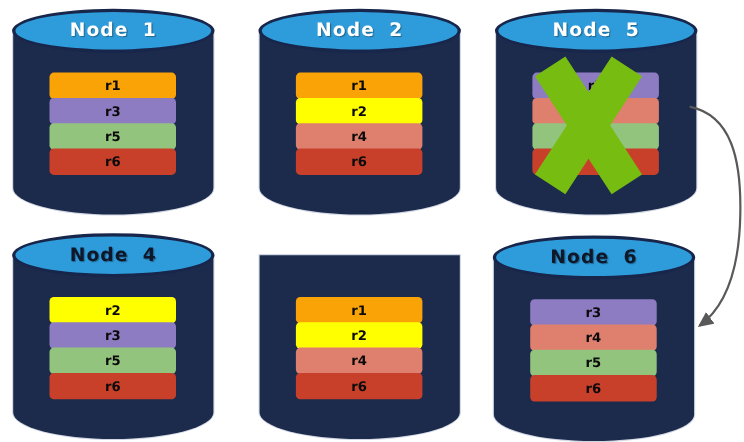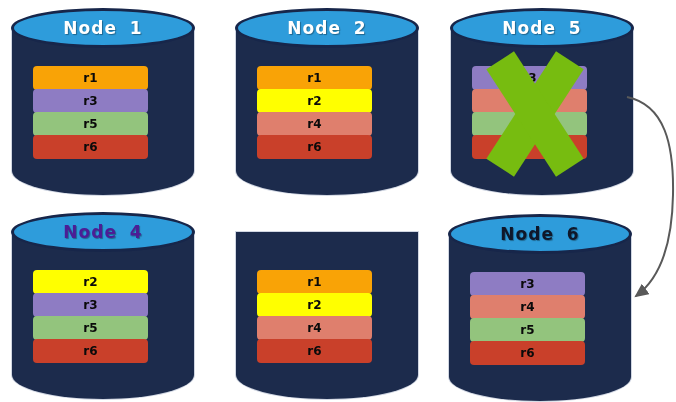--- a/index.html
+++ b/index.html
@@ -16,21 +16,21 @@
   .cyl-top{
     position:absolute;left:0;right:0;top:0;height:40px;
     border-radius:50%;border:3px solid #17264A;box-sizing:border-box;
     display:flex;align-items:center;justify-content:center;z-index:2;
   }
   .node-title{
     font-size:17px;font-weight:bold;letter-spacing:1px;word-spacing:6px;
     text-shadow:1px 1px 1px rgba(0,0,0,.35);white-space:nowrap;text-align:right;
   }
   .bar{
-    position:absolute;left:22px;width:115px;height:24px;border-radius:4px;
+    position:absolute;left:34px;width:115px;height:24px;border-radius:4px;
     display:flex;align-items:center;justify-content:center;z-index:3;
   }
   .bar span{font-size:12px;font-weight:bold;color:#0a0a0a;line-height:1;}
   .b0{top:58px}.b1{top:81px}.b2{top:104px}.b3{top:127px}
   .xmark{position:absolute;left:36px;top:43px;width:98px;height:126px;z-index:5;}
   .xstroke{
     position:absolute;left:50%;top:50%;width:33px;height:128px;
   }
   .xstroke.a{transform:translate(-50%,-50%) rotate(33deg);}
   .xstroke.b{transform:translate(-50%,-50%) rotate(-33deg);}
@@ -98,21 +98,21 @@
       </div>
     <div class="xmark">
       <div class="xstroke a" style="background-color: rgb(119, 188, 16);"></div>
       <div class="xstroke b" style="background-color: rgb(119, 188, 16);"></div>
     </div>
   </div>
 
   <div class="node" style="left:11px;top:212px;">
     <div class="cyl-body" style="background-color: rgb(28, 43, 76);"></div>
     <div class="cyl-top" style="background-color: rgb(46, 156, 219); border-color: rgb(23, 38, 74);">
-      <span class="node-title" style="color: #4c1d95;">Node 4</span>
+      <span class="node-title" style="color: #0f172a;">Node 4</span>
     </div>
     <div class="bar b0" style="background-color: rgb(255, 255, 0);">
         <span>r2</span>
       </div>
     <div class="bar b1" style="background-color: rgb(142, 124, 195);">
         <span>r3</span>
       </div>
     <div class="bar b2" style="background-color: rgb(147, 196, 125);">
         <span>r5</span>
       </div>

